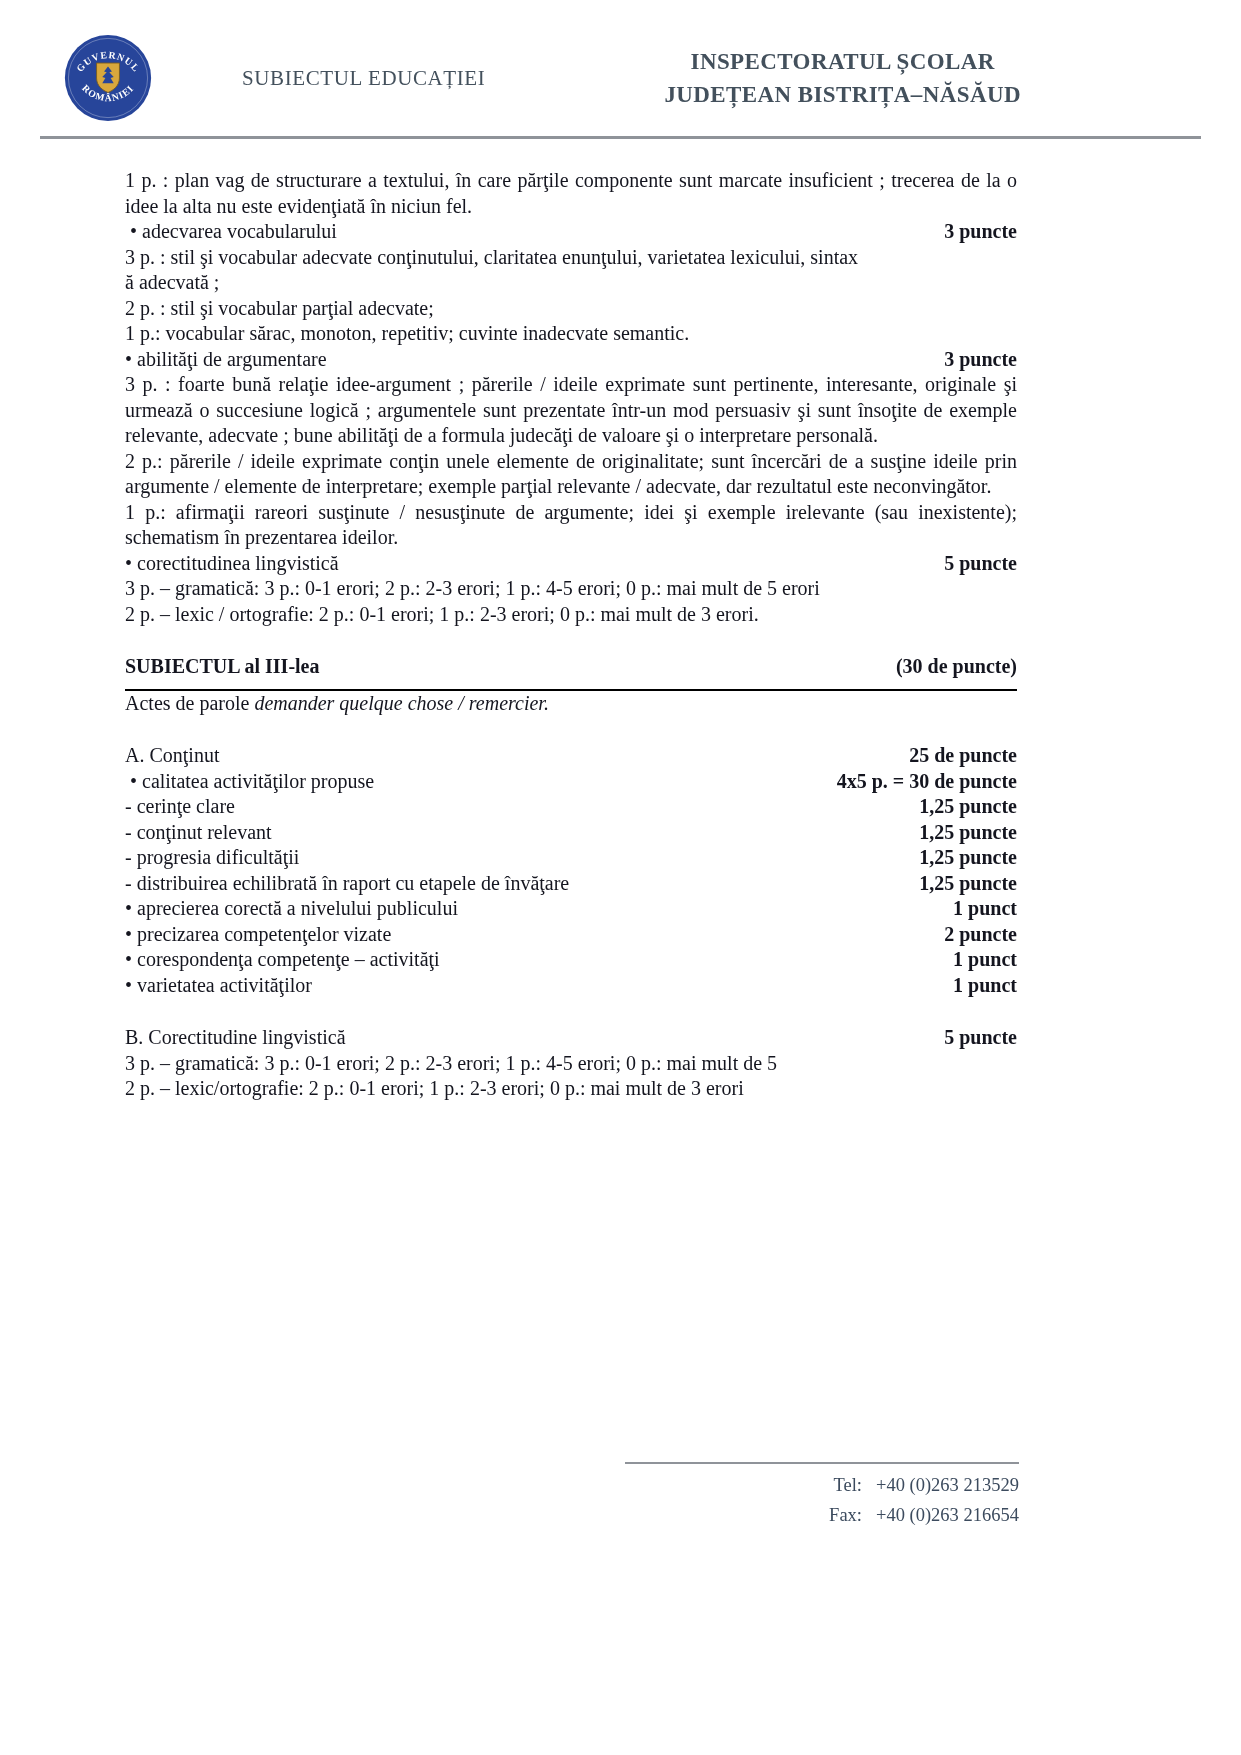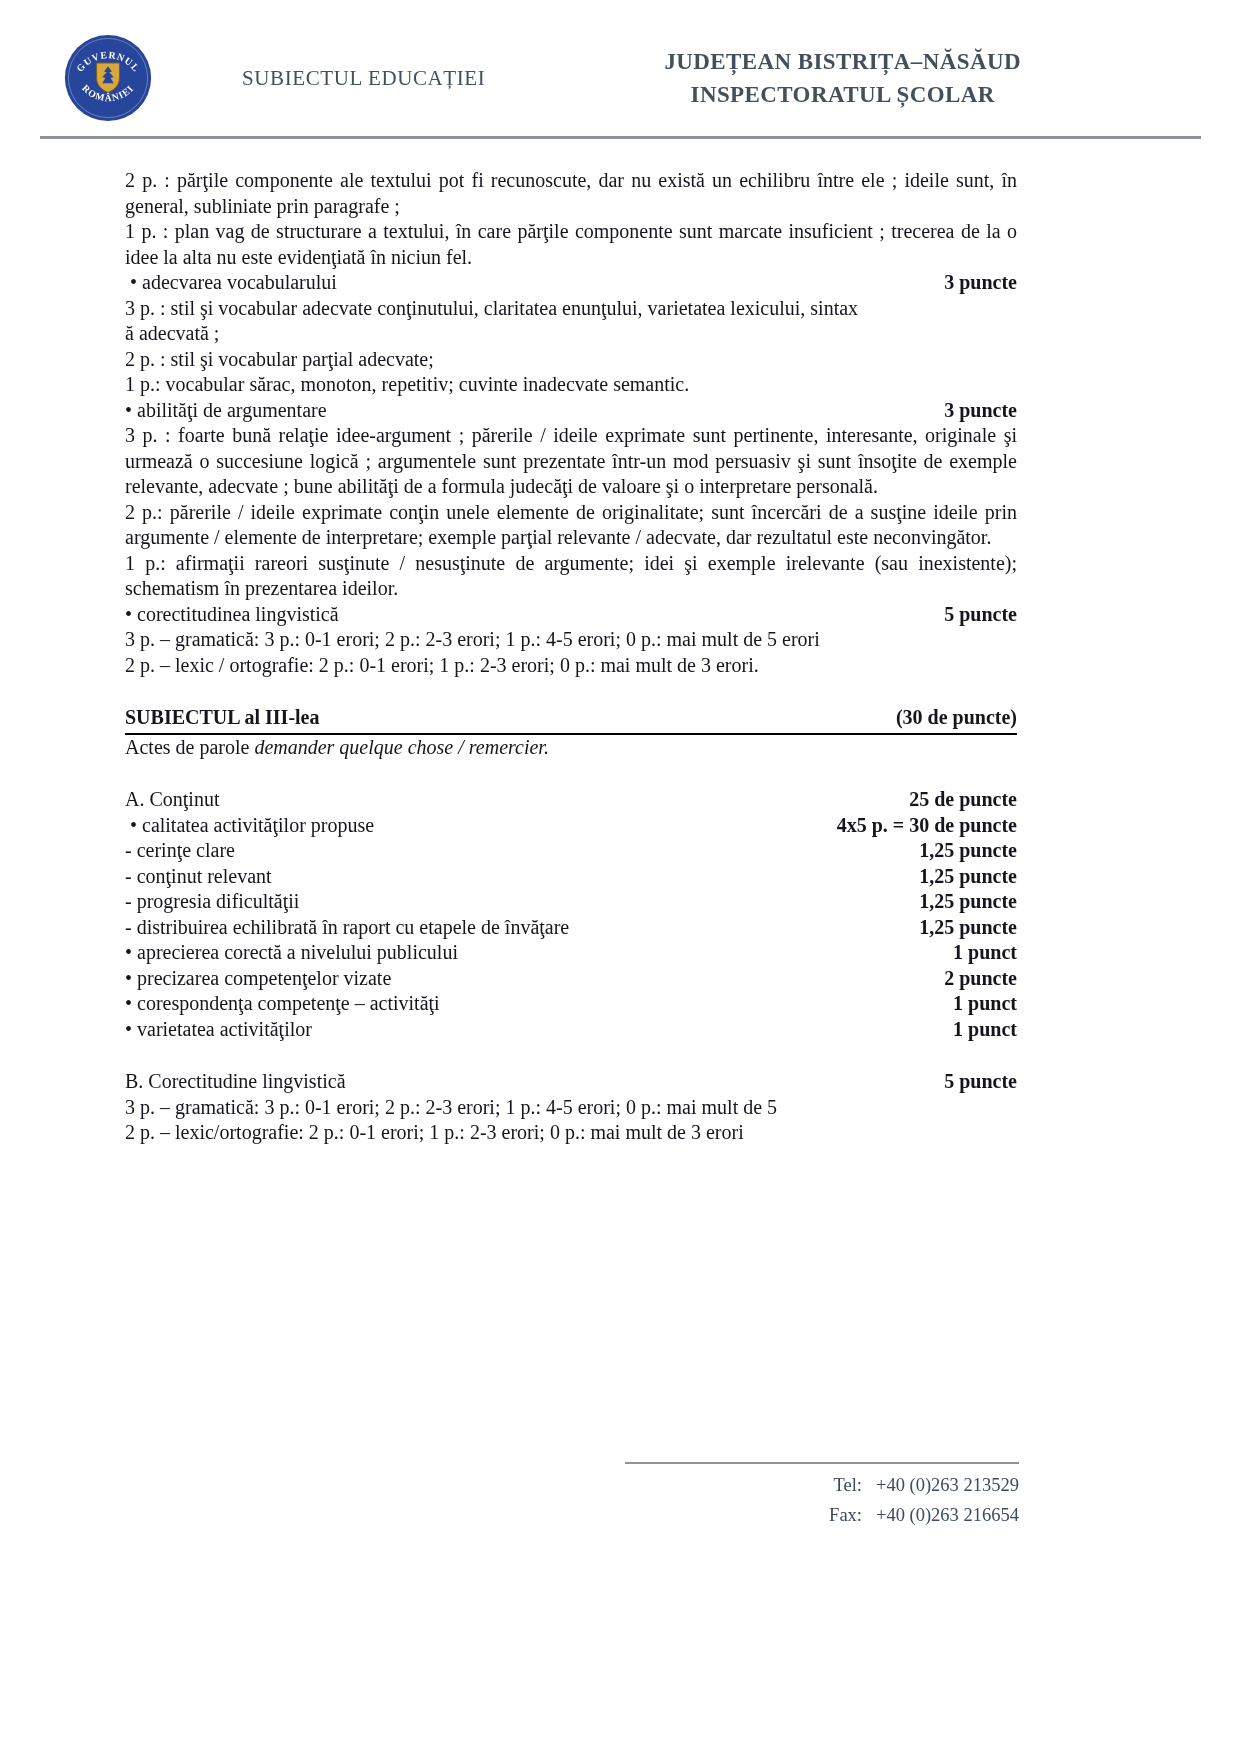--- a/index.html
+++ b/index.html
@@ -69,21 +69,21 @@
     display: flex;
     justify-content: space-between;
     align-items: flex-start;
     white-space: pre-wrap;
     font-family: Liberation Serif, serif;
   }
   .pts { font-weight: bold; text-align: right; }
   .heading-row {
     font-weight: bold;
     border-bottom: 2px solid #000000;
-    padding-bottom: 2px;
+    padding-bottom: 9px;
   }
   .spacer { height: 27px; }
   em { font-style: italic; }
 
   
   .doc-footer {
     position: absolute;
     top: 1462px;
     right: 222px;
     width: 394px;
@@ -120,29 +120,28 @@
           <textPath href="#lg-bot" startOffset="50%" text-anchor="middle">ROMÂNIEI</textPath>
         </text>
         <g>
           <path d="M37,33 h26 v17 c0,9 -7,14 -13,16.5 c-6,-2.5 -13,-7.5 -13,-16.5 z" fill="#d9a83c" stroke="#7a5c1e" stroke-width="1"></path>
           <path d="M50,37 l4.5,5.5 -3,1 5,5.5 -3.5,1 3.5,6 h-13 l3.5,-6 -3.5,-1 5,-5.5 -3,-1 z" fill="#27459a"></path>
         </g>
       </svg>
     </div>
     <div class="ministry">SUBIECTUL EDUCAȚIEI</div>
     <div class="inspectorate">
+      <div>INSPECTORATUL ȘCOLAR</div>
       <div>JUDEȚEAN BISTRIȚA–NĂSĂUD</div>
-      <div>INSPECTORATUL ȘCOLAR</div>
     </div>
   </header>
 
   <div class="header-rule"></div>
 
   <main class="doc-body">
-      <p class="para">2 p. : părţile componente ale textului pot fi recunoscute, dar nu există un echilibru între ele ; ideile sunt, în general, subliniate prin paragrafe ;</p>
       <p class="para">1 p. : plan vag de structurare a textului, în care părţile componente sunt marcate insuficient ; trecerea de la o idee la alta nu este evidenţiată în niciun fel.</p>
       <div class="row"><span class="left"> • adecvarea vocabularului</span><span class="pts">3 puncte</span></div>
       <p class="para">3 p. : stil şi vocabular adecvate conţinutului, claritatea enunţului, varietatea lexicului, sintax
 ă adecvată ;</p>
       <p class="para">2 p. : stil şi vocabular parţial adecvate;</p>
       <p class="para">1 p.: vocabular sărac, monoton, repetitiv; cuvinte inadecvate semantic.</p>
       <div class="row"><span class="left">• abilităţi de argumentare</span><span class="pts">3 puncte</span></div>
       <p class="para">3 p. : foarte bună relaţie idee-argument ; părerile / ideile exprimate sunt pertinente, interesante, originale şi urmează o succesiune logică ; argumentele sunt prezentate într-un mod persuasiv şi sunt însoţite de exemple relevante, adecvate ; bune abilităţi de a formula judecăţi de valoare şi o interpretare personală.</p>
       <p class="para">2 p.: părerile / ideile exprimate conţin unele elemente de originalitate; sunt încercări de a susţine ideile prin argumente / elemente de interpretare; exemple parţial relevante / adecvate, dar rezultatul este neconvingător.</p>
       <p class="para">1 p.: afirmaţii rareori susţinute / nesusţinute de argumente; idei şi exemple irelevante (sau inexistente); schematism în prezentarea ideilor.</p>

